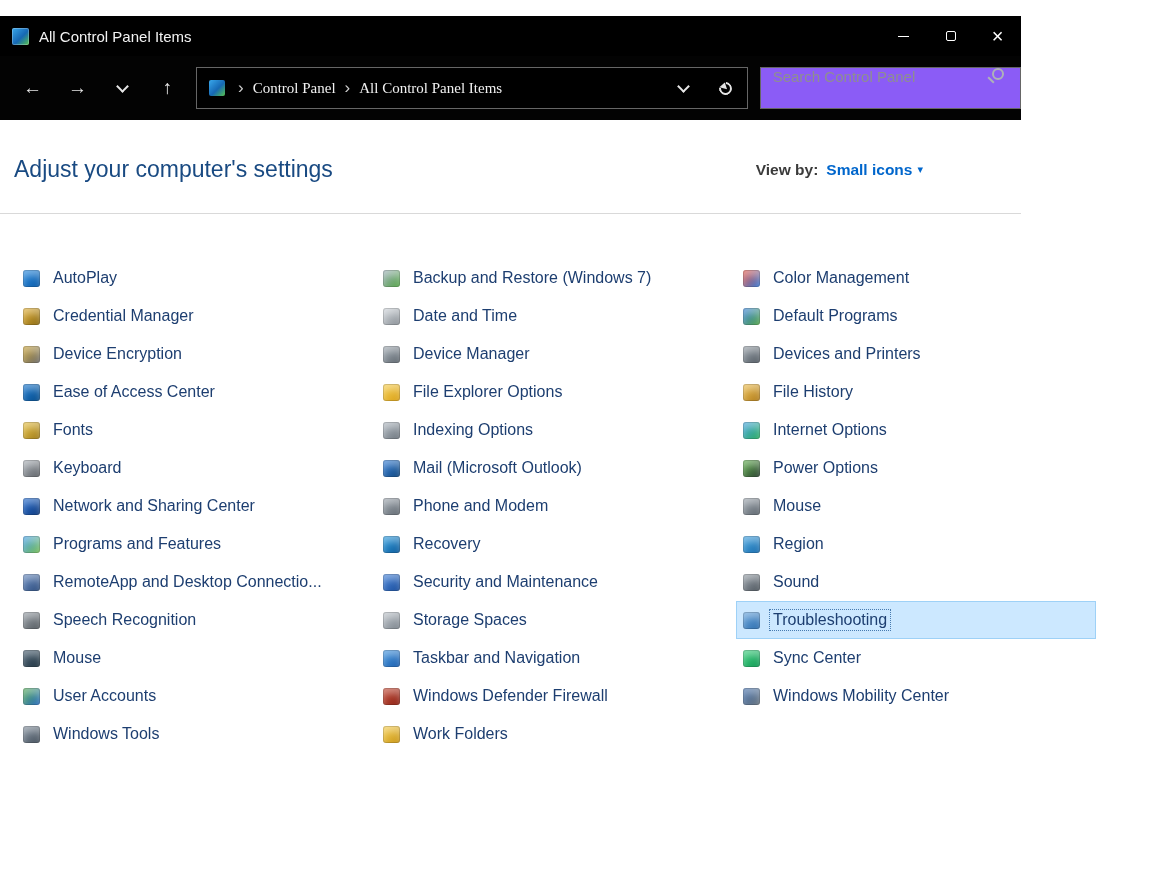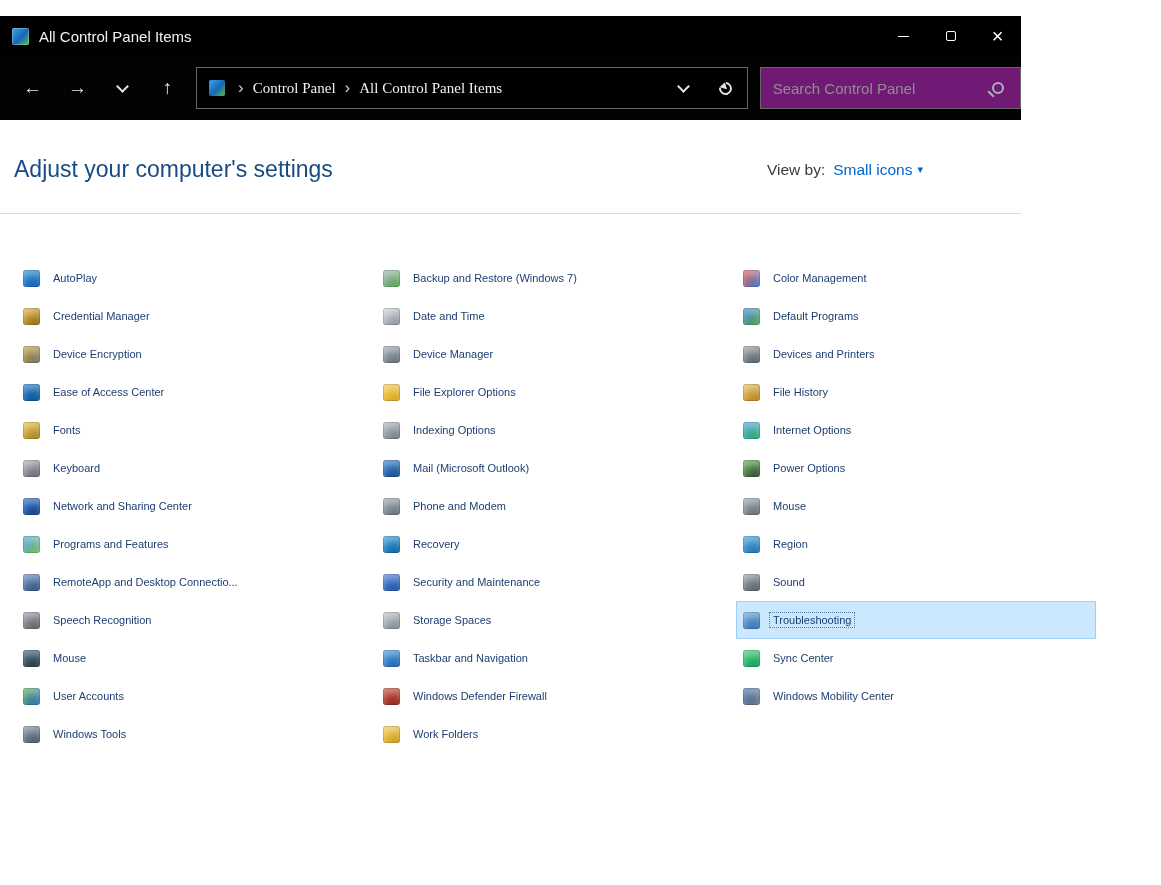--- a/index.html
+++ b/index.html
@@ -31,47 +31,47 @@
   .addr-icon { width:16px; height:16px; border-radius:2px; margin:0 4px 0 12px; flex:none;
     background:linear-gradient(135deg,#39a8ec 0%,#1668b4 55%,#57c24e 100%); }
   .addr-sep { color:#cfcfcf; font-size:17px; margin:0 9px; }
   .addr-seg { color:#f0f0f0; font-size:15px; white-space:nowrap; cursor:default;font-family:Liberation Serif, serif; }
   .addr-right { margin-left:auto; display:flex; align-items:center; height:100%; }
   .addr-btn { width:42px; height:100%; display:flex; align-items:center; justify-content:center; cursor:default; }
   .refresh-glyph { width:13px; height:13px; border:2px solid #e2e2e2; border-radius:50%;
     border-top-color:transparent; transform:rotate(-40deg); position:relative; display:block; }
   .refresh-glyph::after { content:""; position:absolute; top:-5px; right:-2px;
     border:4px solid transparent; border-bottom:6px solid #e2e2e2; transform:rotate(55deg); }
-  .searchbox { margin-left:12px; width:303px; height:42px; border:1px solid #666; background:#701a75;
-    display:flex; align-items:center; }
+  .searchbox { margin-left:12px; width:303px; height:42px; border:1px solid #666; background:#8b5cf6;
+    display:flex; align-items:flex-start; }
   .search-input { flex:1; min-width:0; background:transparent; border:none; outline:none;
     color:#e6e6e6; font-size:15px; padding:0 8px 0 12px; font-family:inherit; }
   .search-input::placeholder { color:#8f8f8f; }
   .mag-glyph { width:12px; height:12px; border:2px solid #aeb2b8; border-radius:50%;
     position:relative; margin-right:16px; flex:none; display:block; }
   .mag-glyph::after { content:""; position:absolute; width:8px; height:2px; background:#aeb2b8;
     left:-7px; top:9px; transform:rotate(45deg); }
 
   
   .content { background:#fff; flex:1; }
   .content-header { display:flex; align-items:center; justify-content:space-between;
     padding:36px 98px 30px 14px; border-bottom:1px solid #d9d9d9; }
   .page-title { color:#194a82; font-size:23px; font-weight:400; }
-  .view-by { display:flex; align-items:flex-start; font-size:15.5px; }
+  .view-by { display:flex; align-items:flex-start; font-size:15.5px;font-weight:bold; }
   .view-by-label { color:#3b3b3b; margin-right:8px; }
   .view-by-select { color:var(--accent,#0066cc); display:flex; align-items:center; gap:5px; cursor:default; }
   .view-by-caret { font-size:11px; }
 
   
   .items-grid { display:flex; padding:45px 0 0 16px; }
   .col { width:360px; display:flex; flex-direction:column; flex:none; }
   .item { height:38px; display:flex; align-items:center; padding:0 6px; border:1px solid transparent; cursor:default; }
   .item-icon { width:17px; height:17px; border-radius:3px; margin-right:9px; flex:none;
     box-shadow:inset 0 0 0 1px rgba(0,0,0,.15), inset 0 6px 6px rgba(255,255,255,.35); }
-  .item-label { font-size:11px; color:var(--item-text,#1d3e70); white-space:nowrap;
+  .item-label { font-size:16px; color:var(--item-text,#1d3e70); white-space:nowrap;
     border:1px dotted transparent; padding:1px 3px; }
   .item.selected { background:var(--sel-bg,#cce8ff); border-color:#9ed1f7; }
   .item.selected .item-label { border-color:#477bb0; }
 </style>
 </head>
 <body>
 
 <div class="window">
 
   <div class="titlebar">

